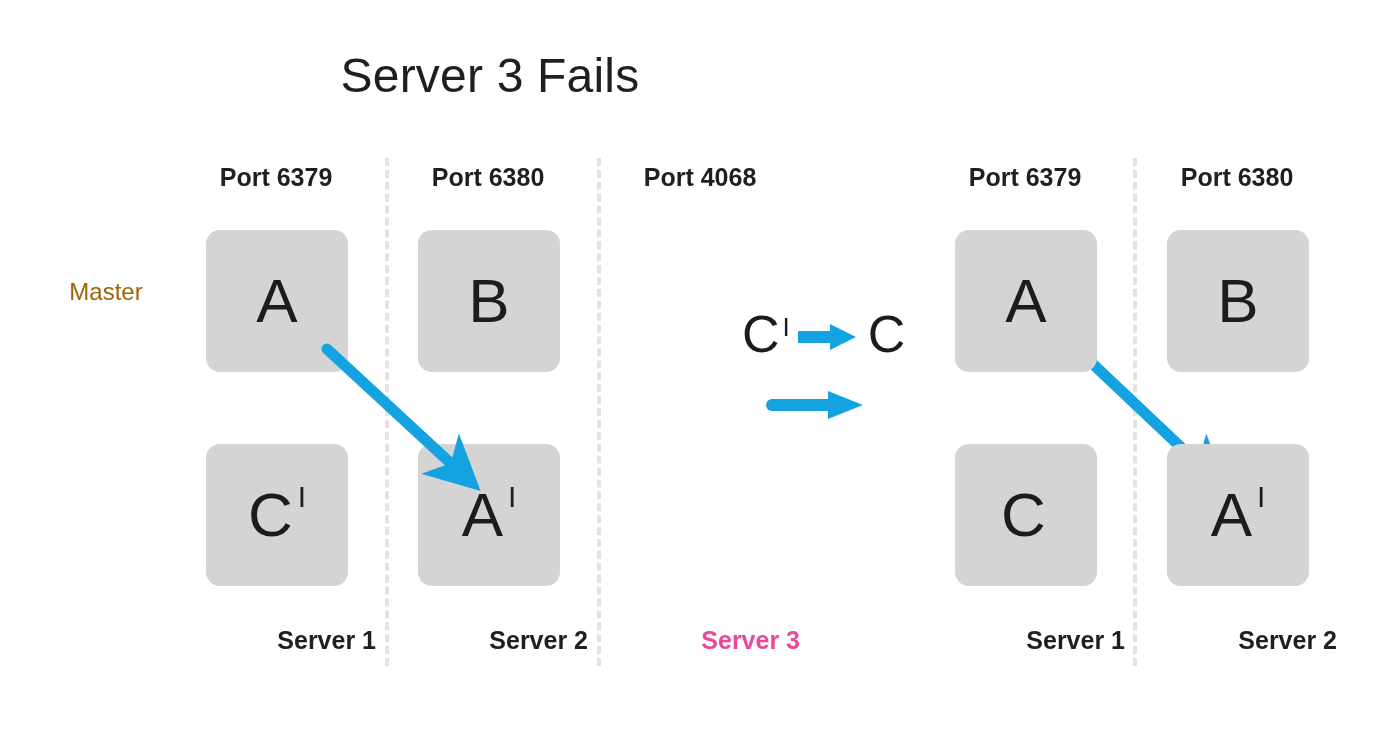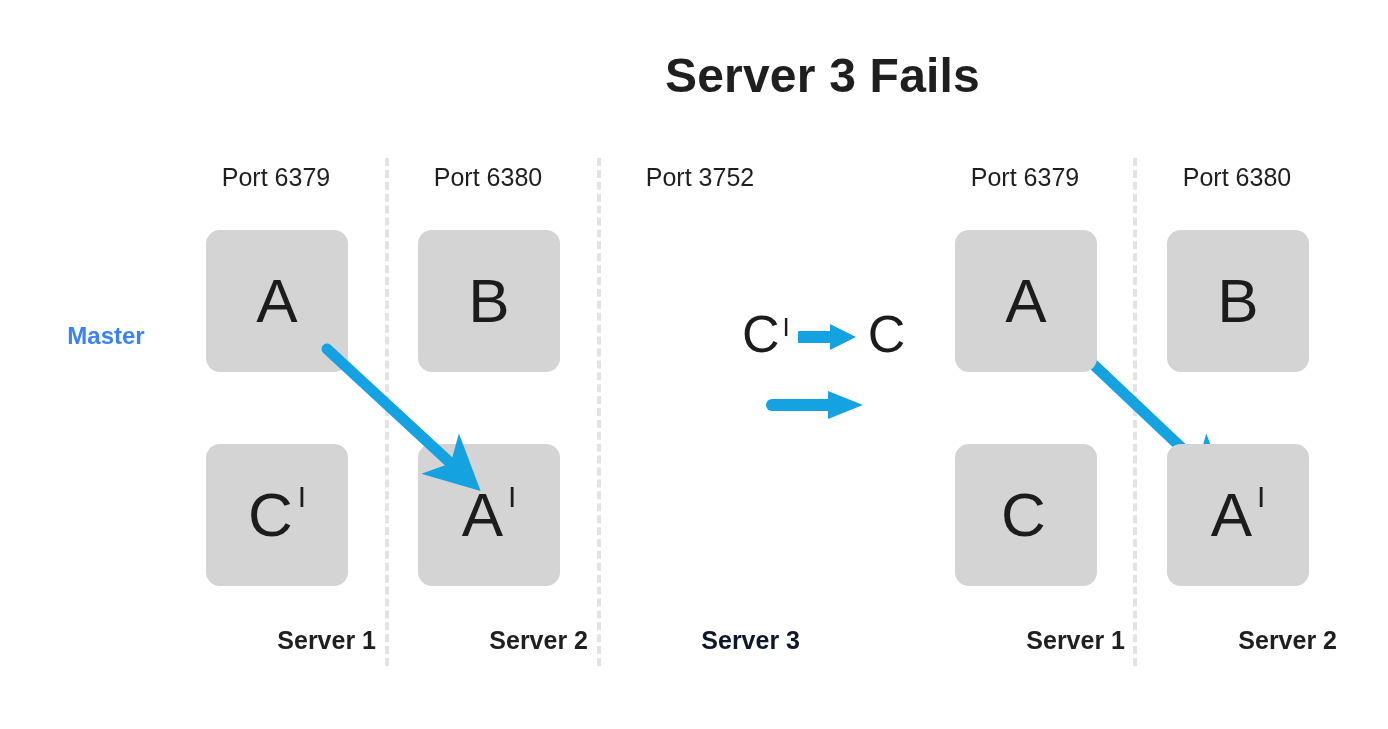--- a/index.html
+++ b/index.html
@@ -19,65 +19,64 @@
     background: #ffffff;
     overflow: hidden;
   }
 
   
   .title {
     position: absolute;
     left: 0;
     top: 48px;
     width: 980px;
-    text-align: right;
+    text-align: center;
     font-size: 48px;
-    font-weight: 700;
+    font-weight: 400;
     letter-spacing: 0.2px;
     color: #1f1f1f;
     white-space: nowrap;
   }
 
   
   .rowlabel {
     position: absolute;
     width: 180px;
     text-align: center;
     font-size: 24px;
-    font-weight: 700;
-    color: #3b82f6;
-    margin-top: 44px;
+    font-weight: 400;
+    color: #a16207;
   }
   .rowlabel.master  { left: 16px; top: 278px; }
   .rowlabel.replica { left: 16px; top: 498px; }
 
   
   .port {
     position: absolute;
     width: 200px;
     text-align: center;
     font-size: 25px;
-    font-weight: 400;
+    font-weight: 700;
     color: #1f1f1f;
     top: 163px;
     white-space: nowrap;
   }
 
   
   .server {
     position: absolute;
     width: 200px;
     text-align: right;
     font-size: 25px;
     font-weight: 700;
     color: #1f1f1f;
     top: 626px;
     white-space: nowrap;
   }
-  .server.failed { color: #0f172a; }
+  .server.failed { color: #ec4899; }
 
   
   .divider {
     position: absolute;
     top: 158px;
     width: 0px;
     height: 508px;
     border-left: 4px dashed #e3e3e3;
   }
 
@@ -181,21 +180,21 @@
         <span>B</span>
       </div>
   </div>
   <div class="node" style="left:418px; top:444px;">
     <div class="glyph">
         <span>A</span>
         <span class="prime">I</span>
       </div>
   </div>
 
-  <div class="port" style="left:600px;">Port 3752</div>
+  <div class="port" style="left:600px;">Port 4068</div>
   <div class="server failed" style="left:600px;">Server 3</div>
 
   <div class="transition" style="left:742px; top:308px;">
     <span>C</span>
       <span class="prime">I</span>
     <span class="mini-arrow">
       <svg width="62" height="30" viewBox="0 0 62 30" aria-hidden="true">
         <path d="M2 15 L36 15" stroke="#14A3E0" stroke-width="12" stroke-linecap="round" fill="none"></path>
         <path d="M32 2 L58 15 L32 28 Z" fill="#14A3E0"></path>
       </svg>

